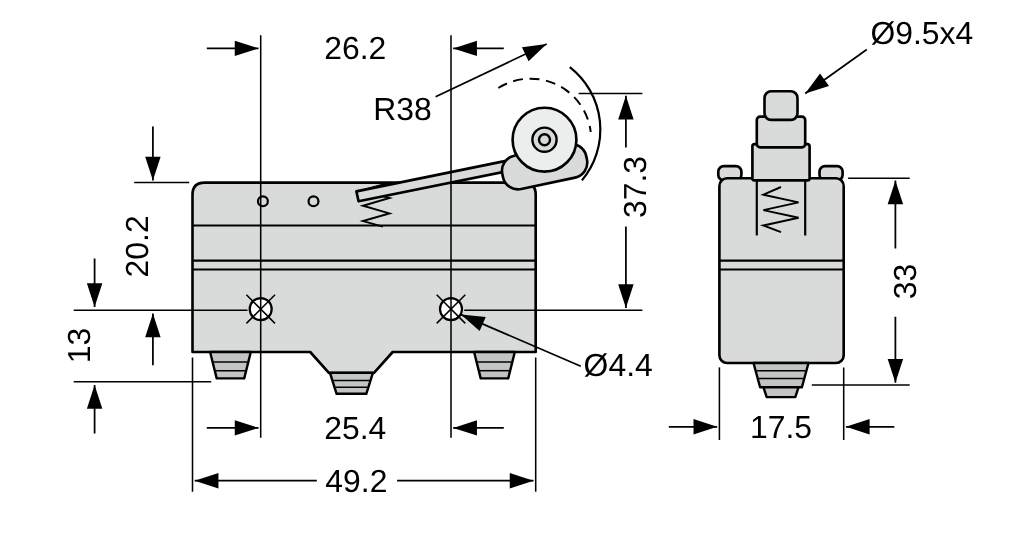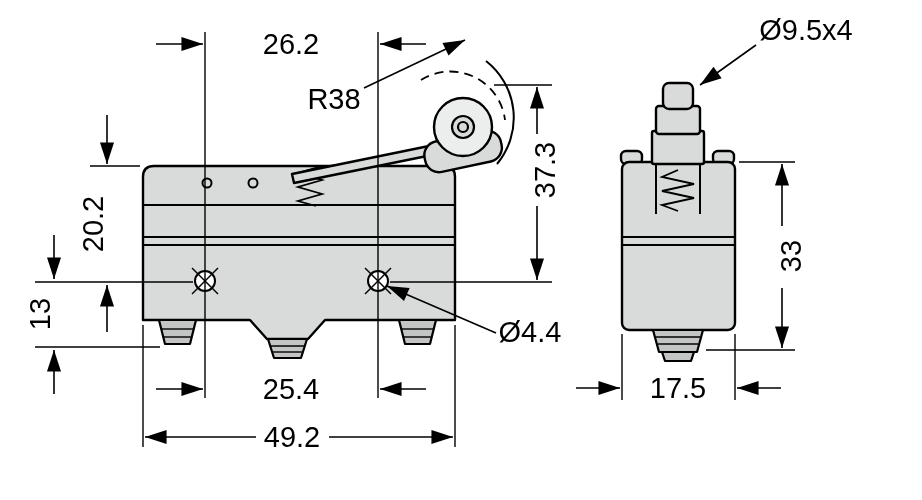--- a/index.html
+++ b/index.html
@@ -1,17 +1,17 @@
 <!DOCTYPE html>
 <html style="--outline: #000000; --body-fill: #d9dbda; --terminal-fill: #c3c5c4; --roller-fill: #eceeed;"><head>
 <meta charset="utf-8">
 <style>
   html,body { margin:0; padding:0; background:#ffffff; }
   body { width:922px; height:500px; position:relative; overflow:hidden; }
-  .canvas { position:absolute; inset:0; }
+  .canvas { position:absolute; inset:0;margin-left:32px; }
   svg text {
     font-family:"Liberation Sans","DejaVu Sans",sans-serif;
     font-size:29px;
     fill:#000;
   }
   .part   { fill:var(--body-fill,#d9dbda); stroke:var(--outline,#000); stroke-width:2.4; stroke-linejoin:round; }
   .roller { fill:var(--roller-fill,#eceeed); stroke:var(--outline,#000); stroke-width:2.4; }
   .hub    { fill:var(--body-fill,#d9dbda); stroke:var(--outline,#000); stroke-width:2.2; }
   .white  { fill:#ffffff; stroke:var(--outline,#000); stroke-width:2; }
   .detail { stroke:var(--outline,#000); stroke-width:2; fill:none; }

